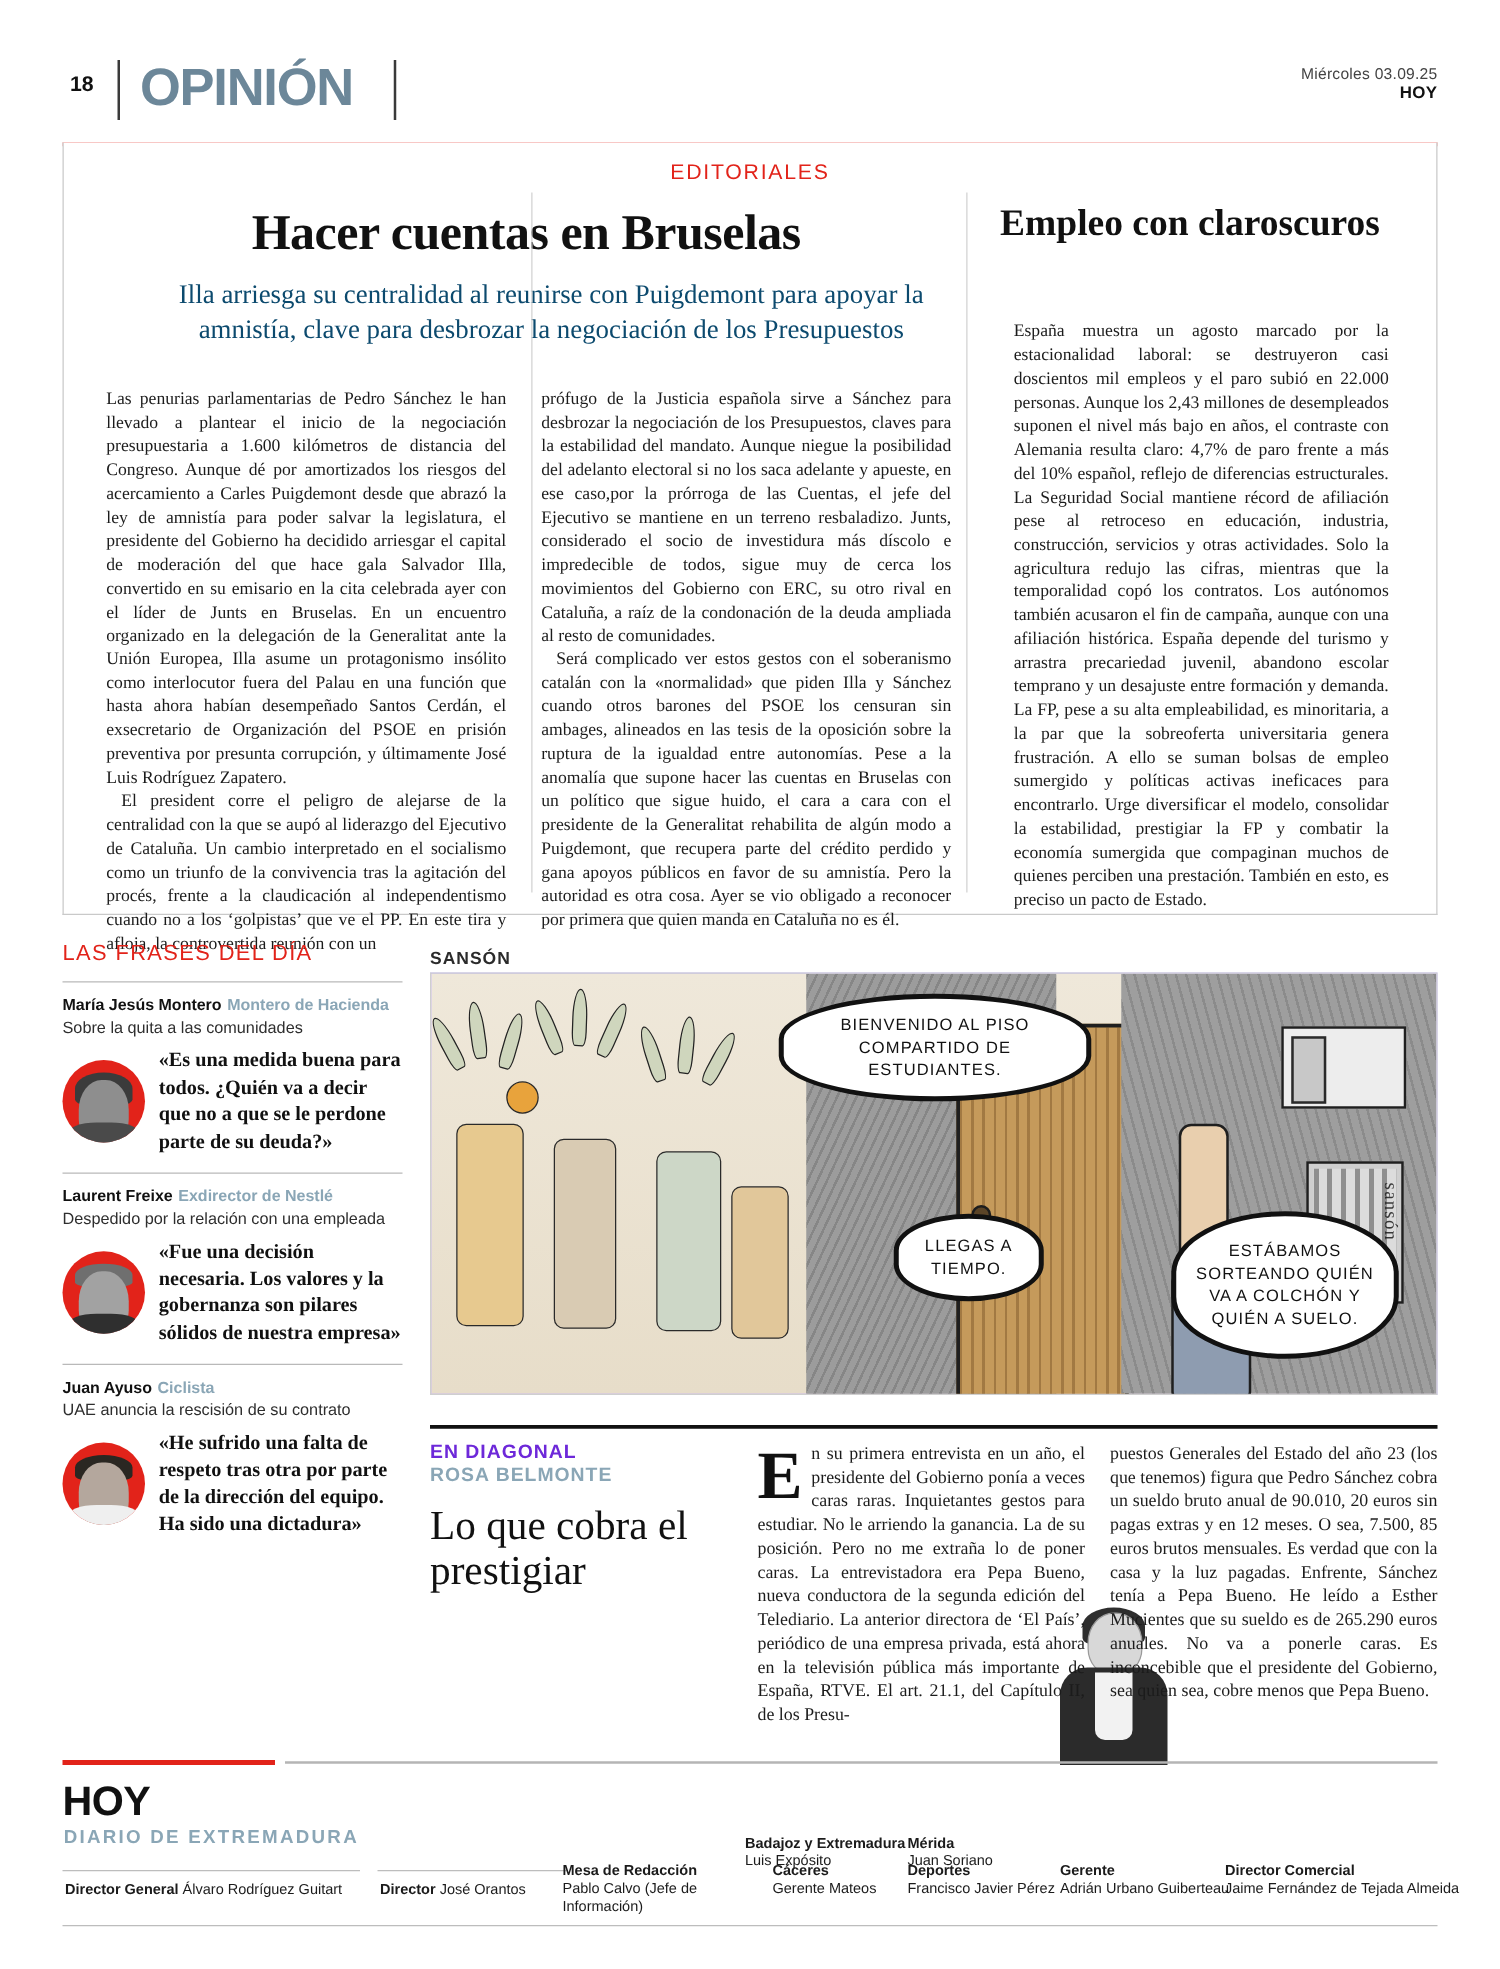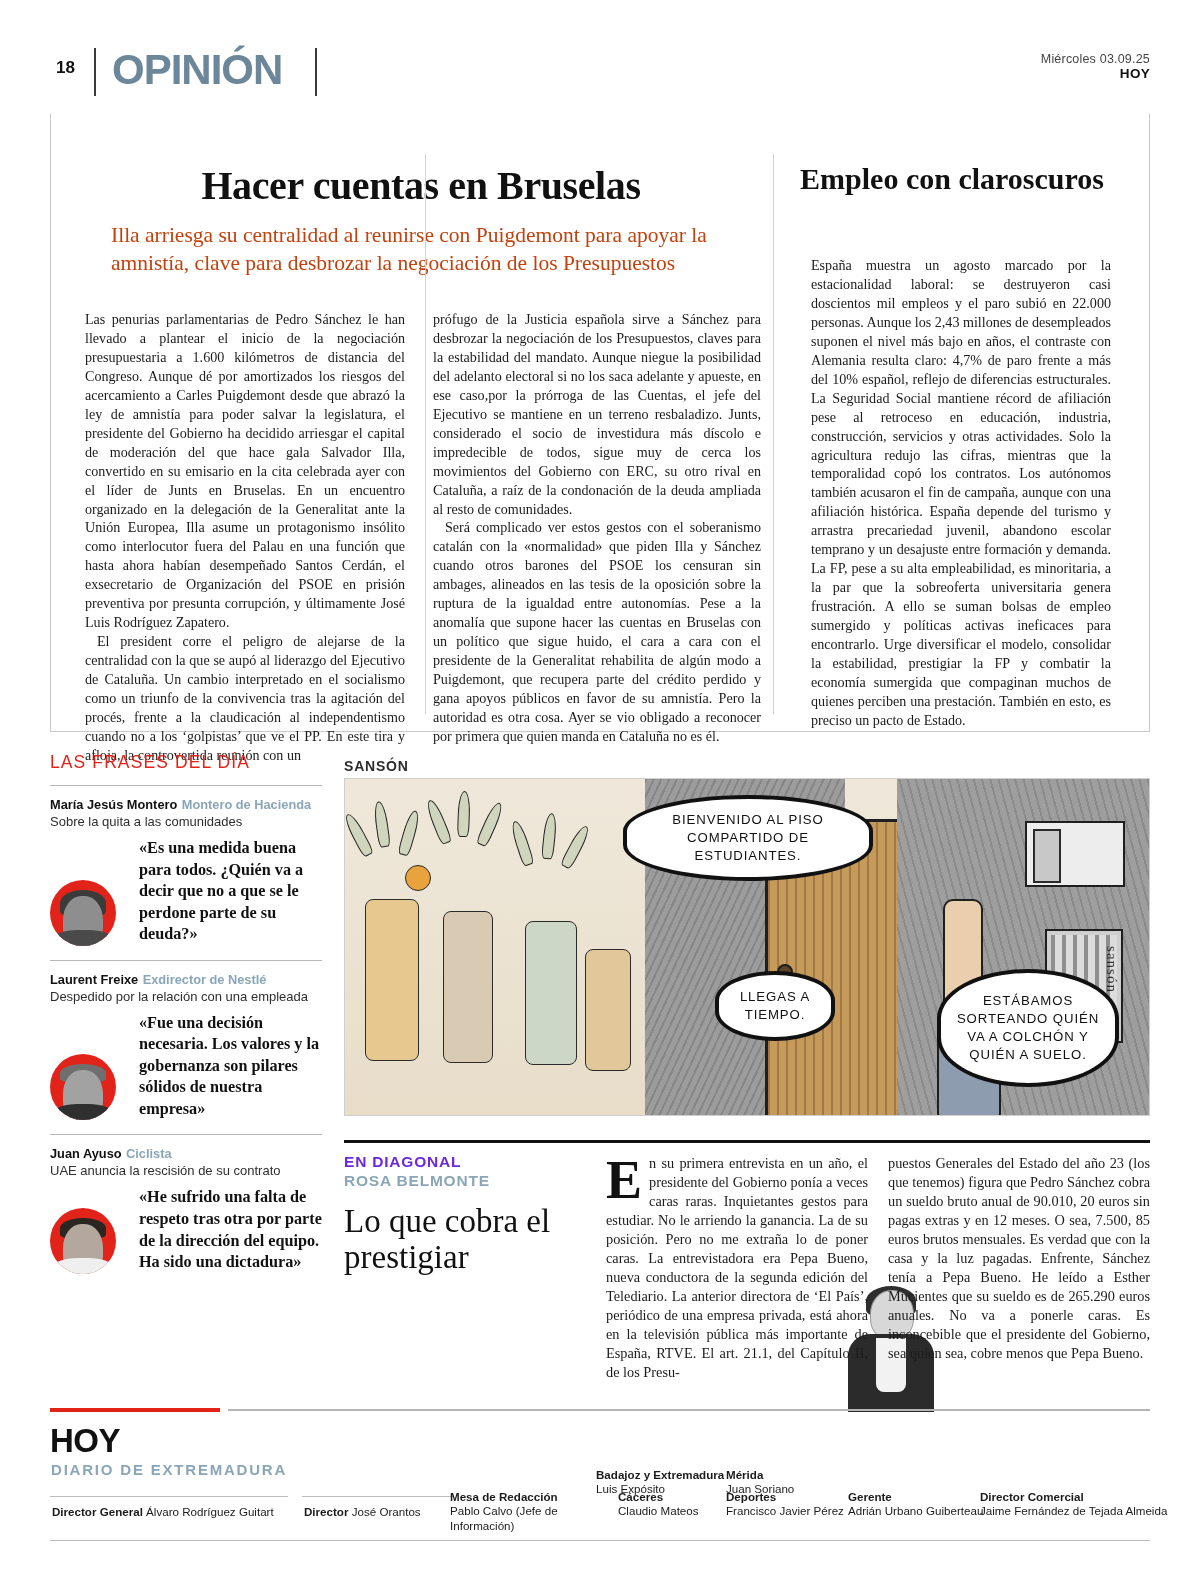--- a/index.html
+++ b/index.html
@@ -15,37 +15,37 @@
   .section-title{position:absolute;left:62px;top:2px;font:700 42px "Liberation Sans",sans-serif;letter-spacing:-1px;color:#6c8799;}
   .dateline{position:absolute;right:0;top:8px;text-align:right;line-height:1.25;}
   .dateline .d{font:400 12.5px "Liberation Sans",sans-serif;color:#444;letter-spacing:.2px;}
   .dateline .h{font:700 13.5px "Liberation Sans",sans-serif;color:#111;letter-spacing:.3px;}
 
   
   .edbox{position:absolute;left:50px;top:114px;width:1100px;height:618px;border:1px solid #c9c9c9;border-top:none;box-sizing:border-box;background:#fff;}
   .edbox-top{position:absolute;left:50px;top:114px;width:1100px;height:3px;background:#e2231a;}
   .ed-kicker{position:absolute;left:0;right:0;top:14px;text-align:center;font:400 17px "Liberation Sans",sans-serif;color:#e2231a;letter-spacing:1.4px;}
   .ed-headline{position:absolute;left:20px;top:48px;width:700px;text-align:center;font:700 40px "Liberation Serif",serif;color:#111;letter-spacing:-.4px;}
-  .ed-sub{position:absolute;left:60px;top:108px;width:660px;text-align:left;font:400 21.5px "Liberation Serif",serif;color:#c2410c;line-height:1.28;}
+  .ed-sub{position:absolute;left:60px;top:108px;width:660px;text-align:center;font:400 21.5px "Liberation Serif",serif;color:#0c4a6e;line-height:1.28;}
   .vrule{position:absolute;top:40px;width:1px;background:#d2d2d2;height:560px;}
 
   .col{position:absolute;font:400 14.1px/1.345 "Liberation Serif",serif;color:#1b1b1b;text-align:justify;}
   .col p{margin:0;text-indent:0;}
   .col p + p{text-indent:12px;}
 
   .right-head{position:absolute;left:818px;top:52px;width:300px;text-align:center;font:700 30px "Liberation Serif",serif;line-height:1.1;color:#111;}
 
   
   .quotes{position:absolute;left:50px;top:752px;width:272px;}
   .q-sec-title{font:400 17.5px "Liberation Sans",sans-serif;color:#e2231a;letter-spacing:1.1px;margin-bottom:12px;}
   .q-item{border-top:1px solid #b9b9b9;padding-top:9px;margin-bottom:14px;}
   .q-name{font:700 12.8px "Liberation Sans",sans-serif;color:#111;}
   .q-role{font:700 12.8px "Liberation Sans",sans-serif;color:#8aa6b6;}
   .q-ctx{font:400 13px "Liberation Sans",sans-serif;color:#2e2e2e;margin-top:1px;}
-  .q-body{display:flex;gap:23px;margin-top:9px;align-items:flex-end;}
+  .q-body{display:flex;gap:11px;margin-top:9px;align-items:center;}
   .avatar{width:66px;height:66px;border-radius:50%;flex:0 0 66px;background:#e2231a;position:relative;overflow:hidden;}
   .avatar .face{position:absolute;left:50%;top:16px;transform:translateX(-50%);width:40px;height:52px;border-radius:46% 46% 40% 40%;background:#8e8e8e;}
   .avatar .hair{position:absolute;left:50%;top:10px;transform:translateX(-50%);width:46px;height:26px;border-radius:50% 50% 18% 18%;background:#3b3b3b;}
   .avatar .torso{position:absolute;left:50%;bottom:-6px;transform:translateX(-50%);width:58px;height:22px;border-radius:40% 40% 0 0;background:#4a4a4a;}
   .avatar.g .face{background:#a2a2a2;}
   .avatar.g .hair{background:#6f6f6f;height:18px;}
   .avatar.g .torso{background:#2f2f2f;}
   .avatar.b .face{background:#b4a79d;}
   .avatar.b .hair{background:#2a2722;height:20px;}
   .avatar.b .torso{background:#efefef;}
@@ -116,20 +116,21 @@
     <div class="section-title">OPINIÓN</div>
     <div class="rule-v b"></div>
     <div class="dateline">
       <div class="d">Miércoles 03.09.25</div>
       <div class="h">HOY</div>
     </div>
   </div>
 
   <div class="edbox-top"></div>
   <div class="edbox">
+    <div class="ed-kicker">EDITORIALES</div>
     <div class="ed-headline">Hacer cuentas en Bruselas</div>
     <div class="ed-sub">Illa arriesga su centralidad al reunirse con Puigdemont para apoyar la amnistía, clave para desbrozar la negociación de los Presupuestos</div>
 
     <div class="vrule" style="left:374px;"></div>
     <div class="vrule" style="left:722px;"></div>
 
     <div class="col" style="left:34px;top:196px;width:320px;">
       <p>Las penurias parlamentarias de Pedro Sánchez le han llevado a plantear el inicio de la negociación presupuestaria a 1.600 kilómetros de distancia del Congreso. Aunque dé por amortizados los riesgos del acercamiento a Carles Puigdemont desde que abrazó la ley de amnistía para poder salvar la legislatura, el presidente del Gobierno ha decidido arriesgar el capital de moderación del que hace gala Salvador Illa, convertido en su emisario en la cita celebrada ayer con el líder de Junts en Bruselas. En un encuentro organizado en la delegación de la Generalitat ante la Unión Europea, Illa asume un protagonismo insólito como interlocutor fuera del Palau en una función que hasta ahora habían desempeñado Santos Cerdán, el exsecretario de Organización del PSOE en prisión preventiva por presunta corrupción, y últimamente José Luis Rodríguez Zapatero.</p>
       <p>El president corre el peligro de alejarse de la centralidad con la que se aupó al liderazgo del Ejecutivo de Cataluña. Un cambio interpretado en el socialismo como un triunfo de la convivencia tras la agitación del procés, frente a la claudicación al independentismo cuando no a los ‘golpistas’ que ve el PP. En este tira y afloja, la controvertida reunión con un</p>
     </div>
@@ -288,21 +289,21 @@
         <b>Mesa de Redacción</b><br>
         <span>Pablo Calvo (Jefe de Información)</span>
       </div>
 
       <div class="cred" style="left:546px;top:-28px;width:138px;line-height:1.25;">
         <b>Badajoz y Extremadura</b><br>
         <span>Luis Expósito</span>
       </div>
       <div class="cred" style="left:568px;top:-6px;width:138px;line-height:1.25;">
         <b>Cáceres</b><br>
-        <span>Claudio Mateos</span>
+        <span>Gerente Mateos</span>
       </div>
 
       <div class="cred" style="left:676px;top:-28px;width:150px;line-height:1.25;">
         <b>Mérida</b><br>
         <span>Juan Soriano</span>
       </div>
       <div class="cred" style="left:676px;top:-6px;width:160px;line-height:1.25;">
         <b>Deportes</b><br>
         <span>Francisco Javier Pérez</span>
       </div>

